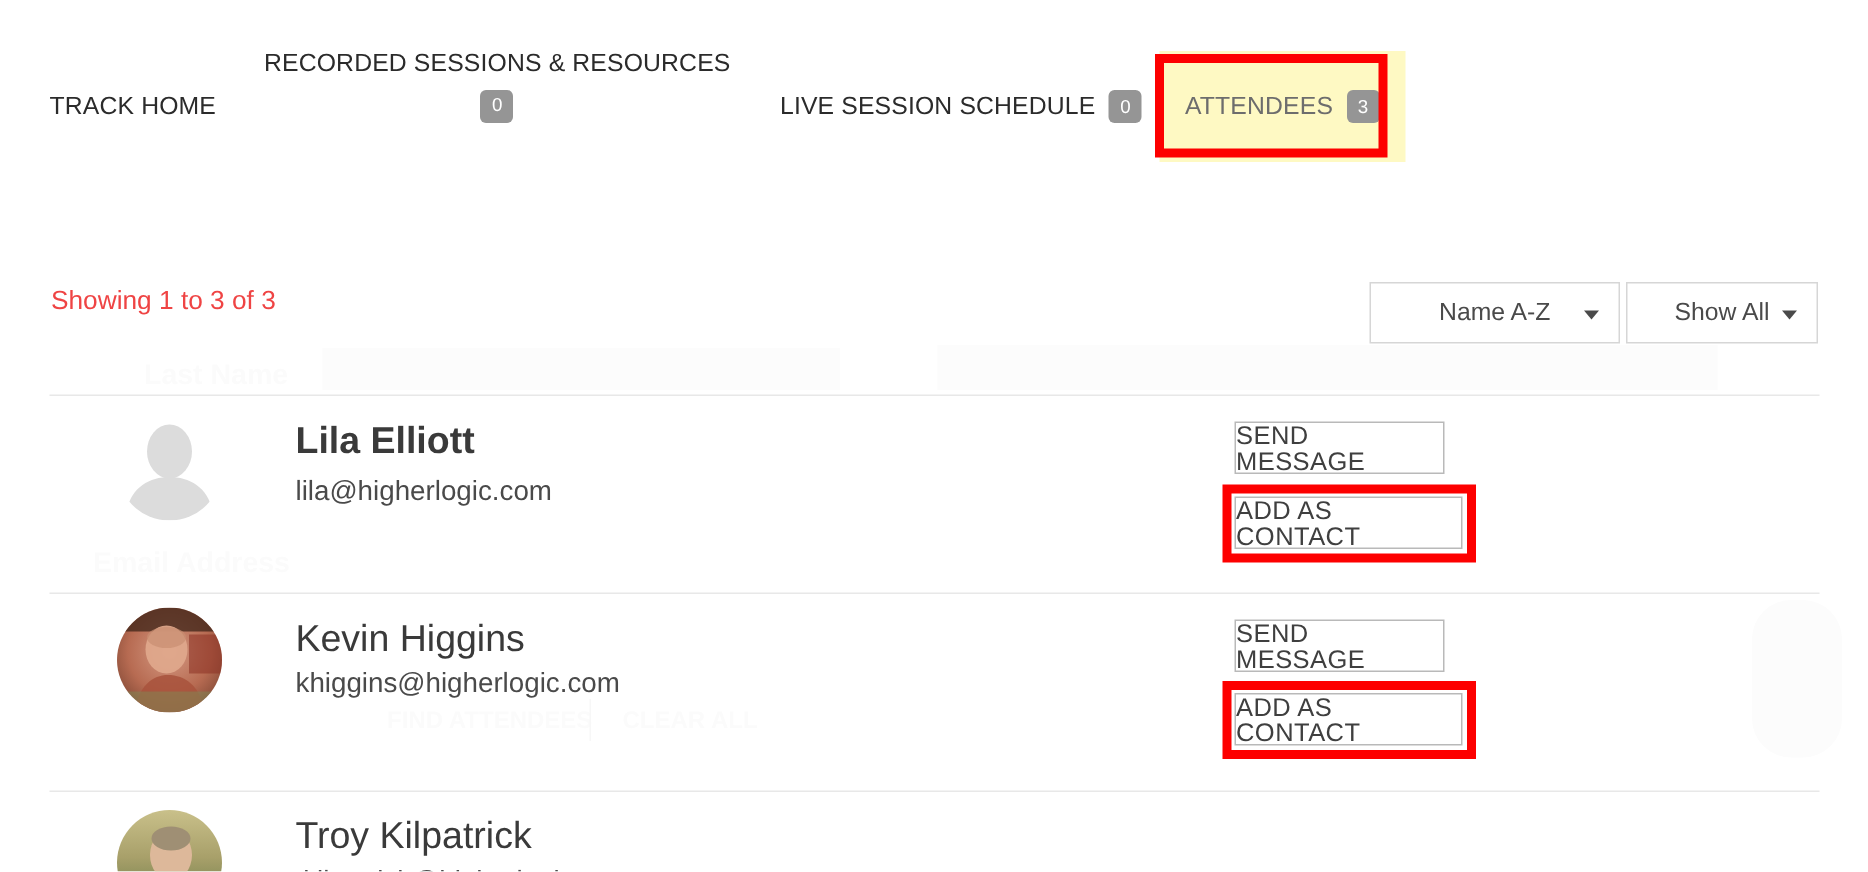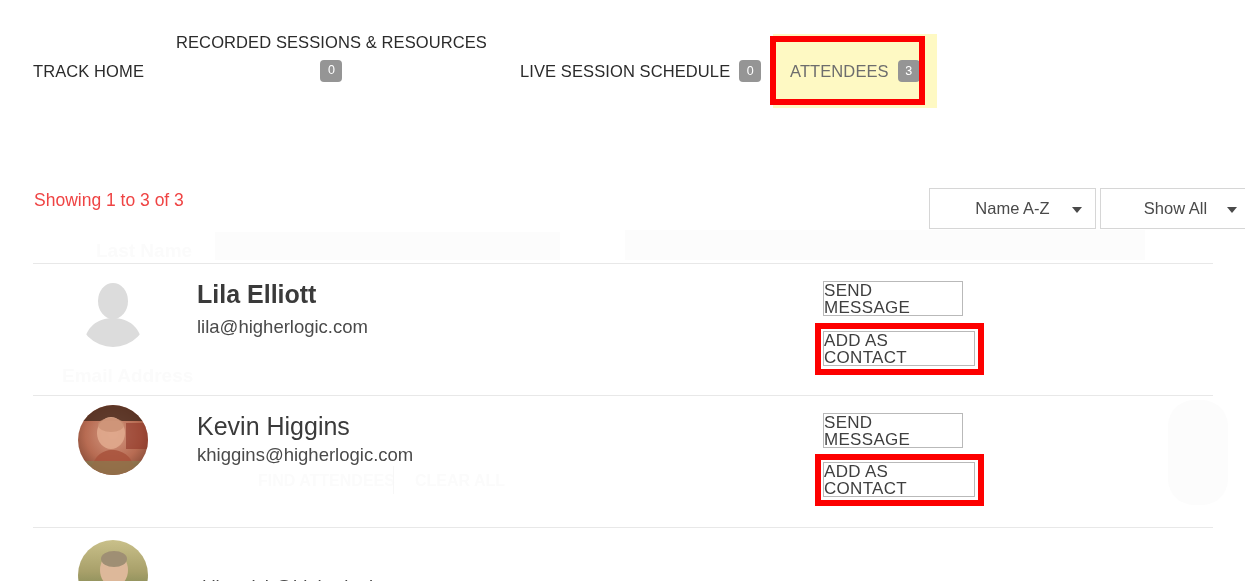--- a/index.html
+++ b/index.html
@@ -103,40 +103,39 @@
     position: absolute;
     top: 188px;
     height: 41px;
     box-sizing: border-box;
     border: 1px solid #d6d6d6;
     background: #ffffff;
     display: flex;
     align-items: center;
     justify-content: center;
     cursor: pointer;
-    margin-left: 16px;
   }
   .select-label {
     font-size: 16.5px;
     color: #4a4a4a;
     line-height: 1;
   }
   .caret {
     position: absolute;
     right: 13px;
     top: 50%;
     margin-top: -2px;
     width: 0;
     height: 0;
     border-left: 5px solid transparent;
     border-right: 5px solid transparent;
     border-top: 6px solid #4a4a4a;
   }
   #sort-select  { left: 913px; width: 167px; }
-  #filter-select{ left: 1084px; width: 151px; }
+  #filter-select{ left: 1084px; width: 128px; }
 
   
   .divider {
     position: absolute;
     left: 33px;
     width: 1180px;
     height: 1px;
     background: #e8e8e8;
   }
   .row {
@@ -290,14 +289,15 @@
         </linearGradient>
       </defs>
       <rect x="0" y="0" width="70" height="70" fill="url(#tg)"></rect>
       <ellipse cx="36" cy="30" rx="14" ry="17" fill="#ddb89a"></ellipse>
       <ellipse cx="36" cy="19" rx="13" ry="8" fill="#9f8f74"></ellipse>
       <path d="M14 70 C16 54 26 47 36 47 C47 47 57 54 59 70 Z" fill="#cbb79c"></path>
       <rect x="0" y="48" width="16" height="22" fill="#41632f" opacity="0.8"></rect>
       <rect x="56" y="44" width="14" height="26" fill="#4e6b34" opacity="0.7"></rect>
     </svg>
   </div>
+  <div class="name" style="top:17px;">Troy Kilpatrick</div>
   <div class="email" style="top:50px;">tkilpatrick@higherlogic.com</div>
 </div>
 
 </body></html>

